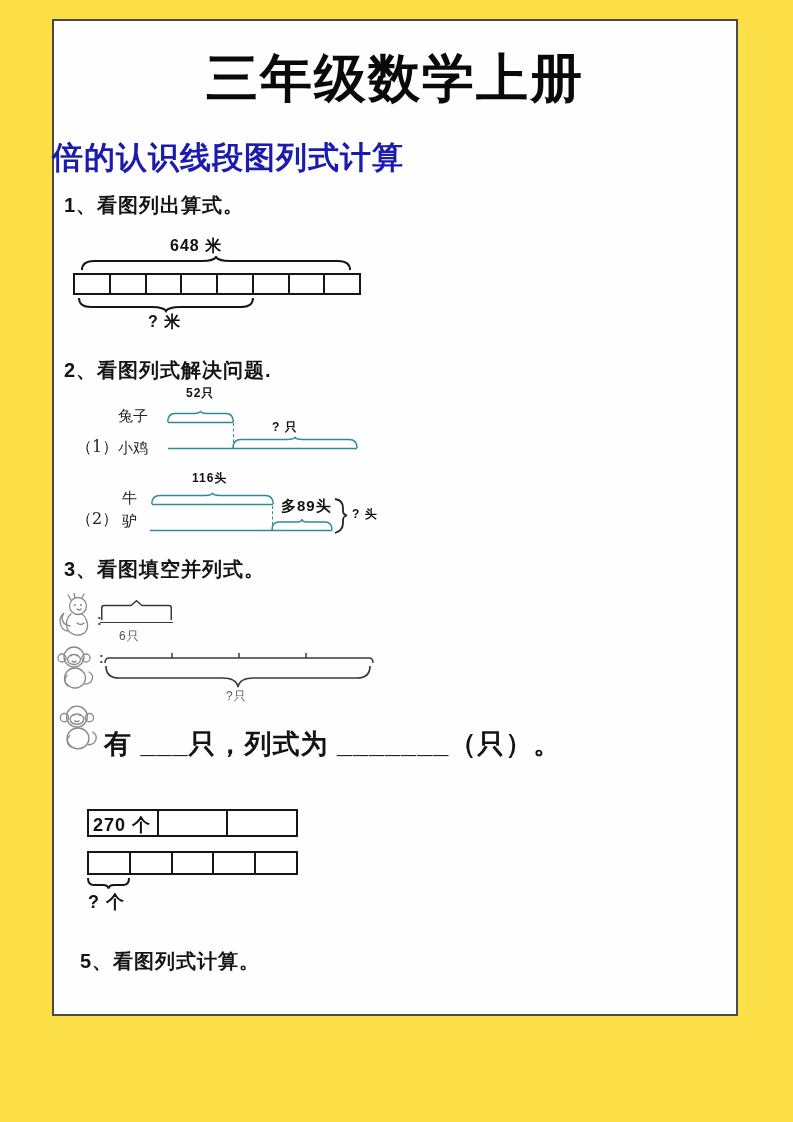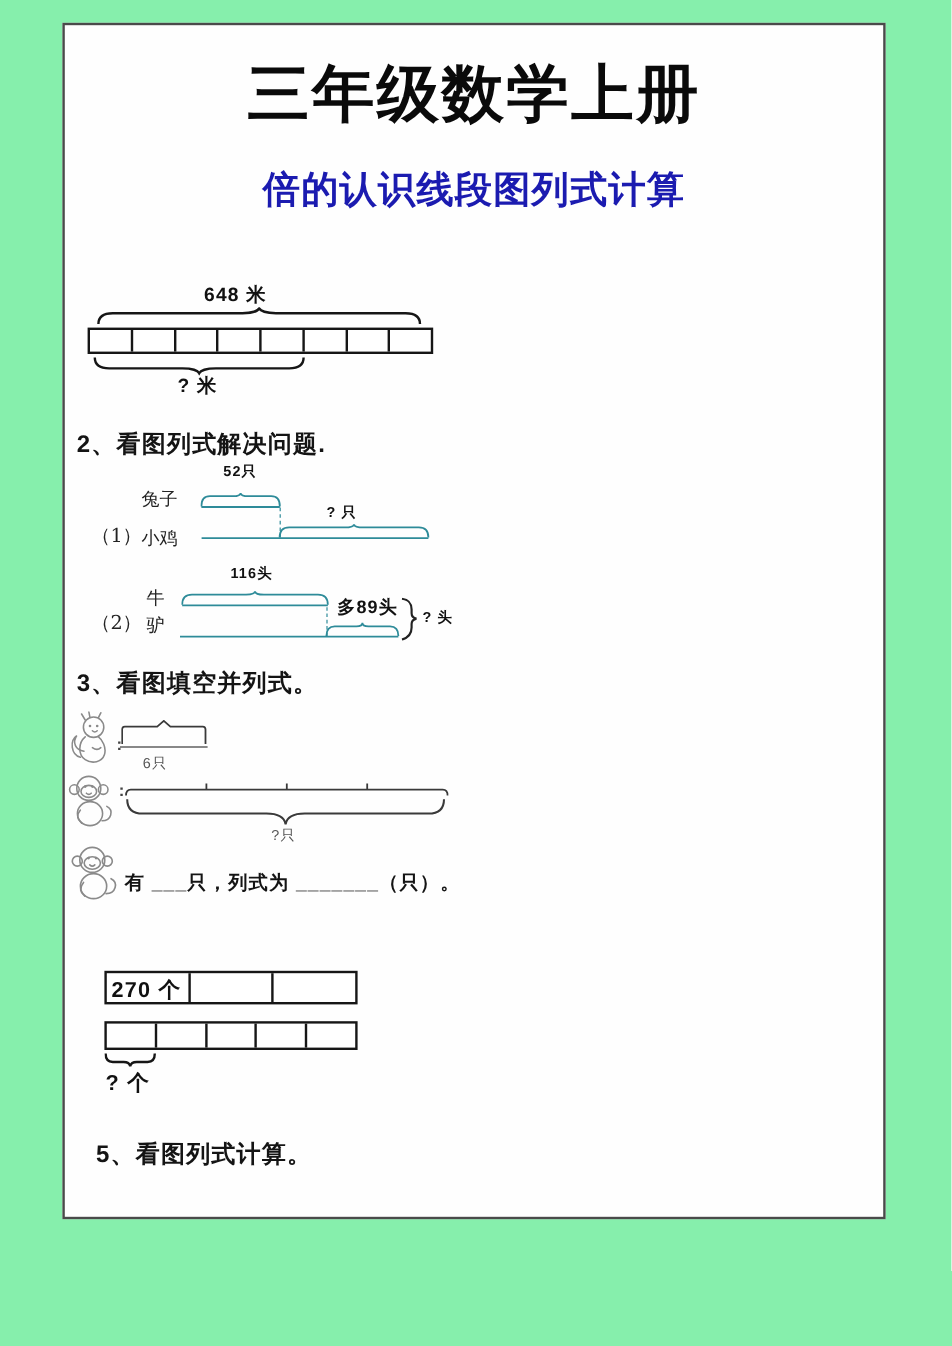--- a/index.html
+++ b/index.html
@@ -1,58 +1,59 @@
 <!DOCTYPE html>
 <html><head>
 <meta charset="utf-8">
 <style>
   * { margin:0; padding:0; box-sizing:border-box; }
   html,body { background:#ffffff; }
   body { font-family:"Liberation Sans", sans-serif; color:#1a1a1a; }
-  .page { position:relative; width:793px; height:1122px; background:#86efac; overflow:hidden; }
+  .page { position:relative; width:793px; height:1122px; background:#fde047; overflow:hidden; }
   .sheet { position:absolute; left:52px; top:19px; width:686px; height:997px;
            border:2px solid #4a4a4a; background:#fefefe; }
   .abs { position:absolute; }
 
   .title { left:52px; top:44px; width:686px; text-align:center;
            font-family:"DejaVu Serif", serif; font-weight:bold;
            font-size:52px; letter-spacing:2px; color:#0a0a0a; }
-  .subtitle { left:52px; top:137px; width:686px; text-align:center;
+  .subtitle { left:52px; top:137px; width:686px; 
               font-weight:bold; font-size:31px; letter-spacing:1px; color:#1b1bb0; }
 
   .qheading { font-weight:bold; font-size:20px; color:#141414; letter-spacing:1px; }
 
   
   .bar { display:flex; border:2px solid #161616; background:#fff; }
   .bar .cell { flex:1; border-right:2px solid #161616; }
   .bar .cell:last-child { border-right:none; }
   .blabel { font-weight:bold; font-size:16px; color:#111; letter-spacing:1px; }
 
   
   .slabel { font-size:15px; color:#222; font-family:Liberation Mono, monospace; }
   .sindex { font-size:16px; color:#222; font-family:"DejaVu Serif", serif; }
   .knum { font-weight:bold; font-size:12px; color:#111; letter-spacing:1px; }
   .dashv { width:0; border-left:1.5px dashed #2e8b99; }
 
   
   .tinylabel { font-size:12px; color:#555; letter-spacing:1px; }
   .colon { font-size:14px; font-weight:bold; color:#444; }
-  .fill-text { font-weight:bold; font-size:16px; color:#141414; letter-spacing:1px; }
+  .fill-text { font-weight:bold; font-size:27px; color:#141414; letter-spacing:1px; }
 
   svg { display:block; }
 </style>
 </head>
 <body>
 
 <div class="page">
   <div class="sheet"></div>
 
   <div class="abs title">三年级数学上册</div>
   <div class="abs subtitle">倍的认识线段图列式计算</div>
 
+  <div class="abs qheading" style="left:64px; top:192px;">1、看图列出算式。</div>
 
   <div class="abs blabel" style="left:170px; top:236px;">648 米</div>
 
   <svg class="abs" style="left:80px; top:256px;" width="272" height="16" viewBox="0 0 272 16">
     <path d="M2 14 C2 7 7 5 14 5 L122 5 C130 5 135 3 136 1 C137 3 142 5 150 5 L258 5 C265 5 270 7 270 14" fill="none" stroke="#161616" stroke-width="2"></path>
   </svg>
 
   <div class="abs bar" style="left:73px; top:273px; width:288px; height:22px;">
       <div class="cell"></div>
       <div class="cell"></div>

